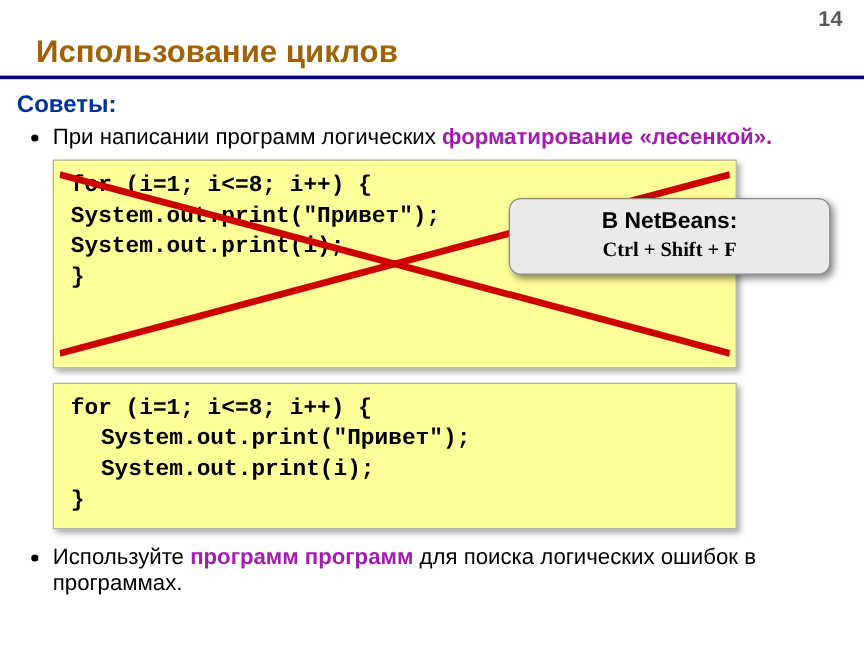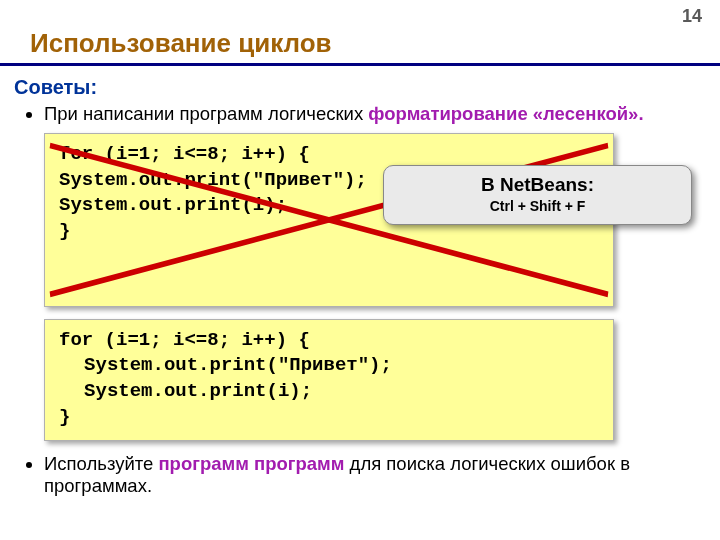--- a/index.html
+++ b/index.html
@@ -70,31 +70,31 @@
   .cross-svg {
     position: absolute;
     left: 0; top: 0;
     width: 100%; height: 100%;
     pointer-events: none;
   }
   .callout {
     position: absolute;
     right: 28px;
     top: 165px;
-    width: 309px;
+    width: 268px;
     background: #eaeaea;
     border: 1.5px solid #888;
     border-radius: 10px;
     padding: 8px 10px 10px 10px;
     box-shadow: 3px 3px 6px rgba(0,0,0,0.45);
     text-align: center;
     z-index: 5;
   }
   .callout .line1 { font-family: Arial; font-weight: bold; font-size: 19px; }
-  .callout .line2 { font-family: Liberation Sans, sans-serif; font-weight: bold; font-size: 14px; margin-top: 2px; }
+  .callout .line2 { font-family: Liberation Serif, serif; font-weight: bold; font-size: 17px; margin-top: 2px; }
   .indent { display:inline-block; width: 2.2ch; }
 </style>
 </head>
 <body>
 
 <div class="page-number">14</div>
 
 <div class="slide-title">Использование циклов</div>
 <hr class="rule">
 

